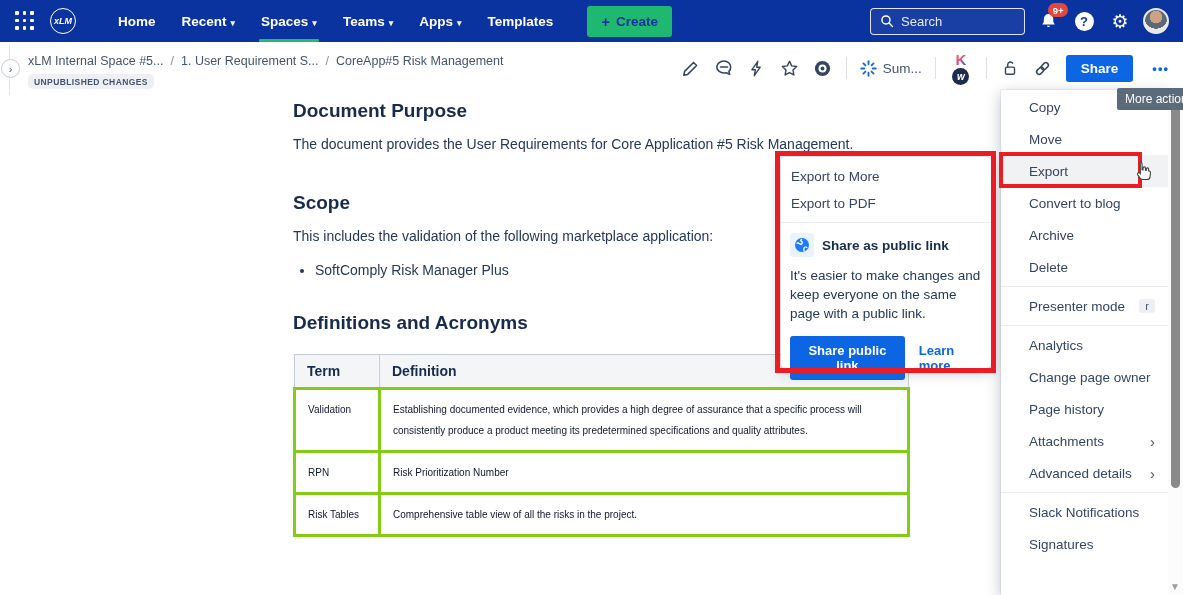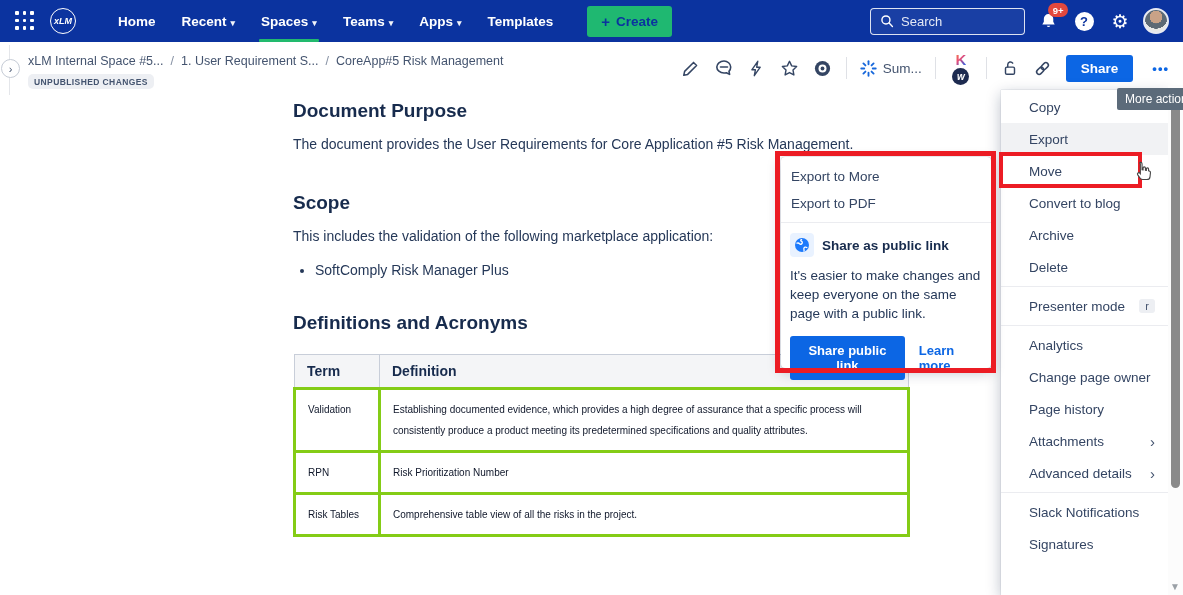--- a/index.html
+++ b/index.html
@@ -306,25 +306,25 @@
         </tr>
 
       </tbody>
     </table>
   </div>
 
   <div class="menu-panel">
     <div class="menu-item">
         <span class="mi-label">Copy</span>
       </div>
+    <div class="menu-item">
+        <span class="mi-label">Move</span>
+      </div>
     <div class="menu-item hovered">
         <span class="mi-label">Export</span>
-      </div>
-    <div class="menu-item">
-        <span class="mi-label">Move</span>
       </div>
     <div class="menu-item">
         <span class="mi-label">Convert to blog</span>
       </div>
     <div class="menu-item">
         <span class="mi-label">Archive</span>
       </div>
     <div class="menu-item">
         <span class="mi-label">Delete</span>
       </div>

